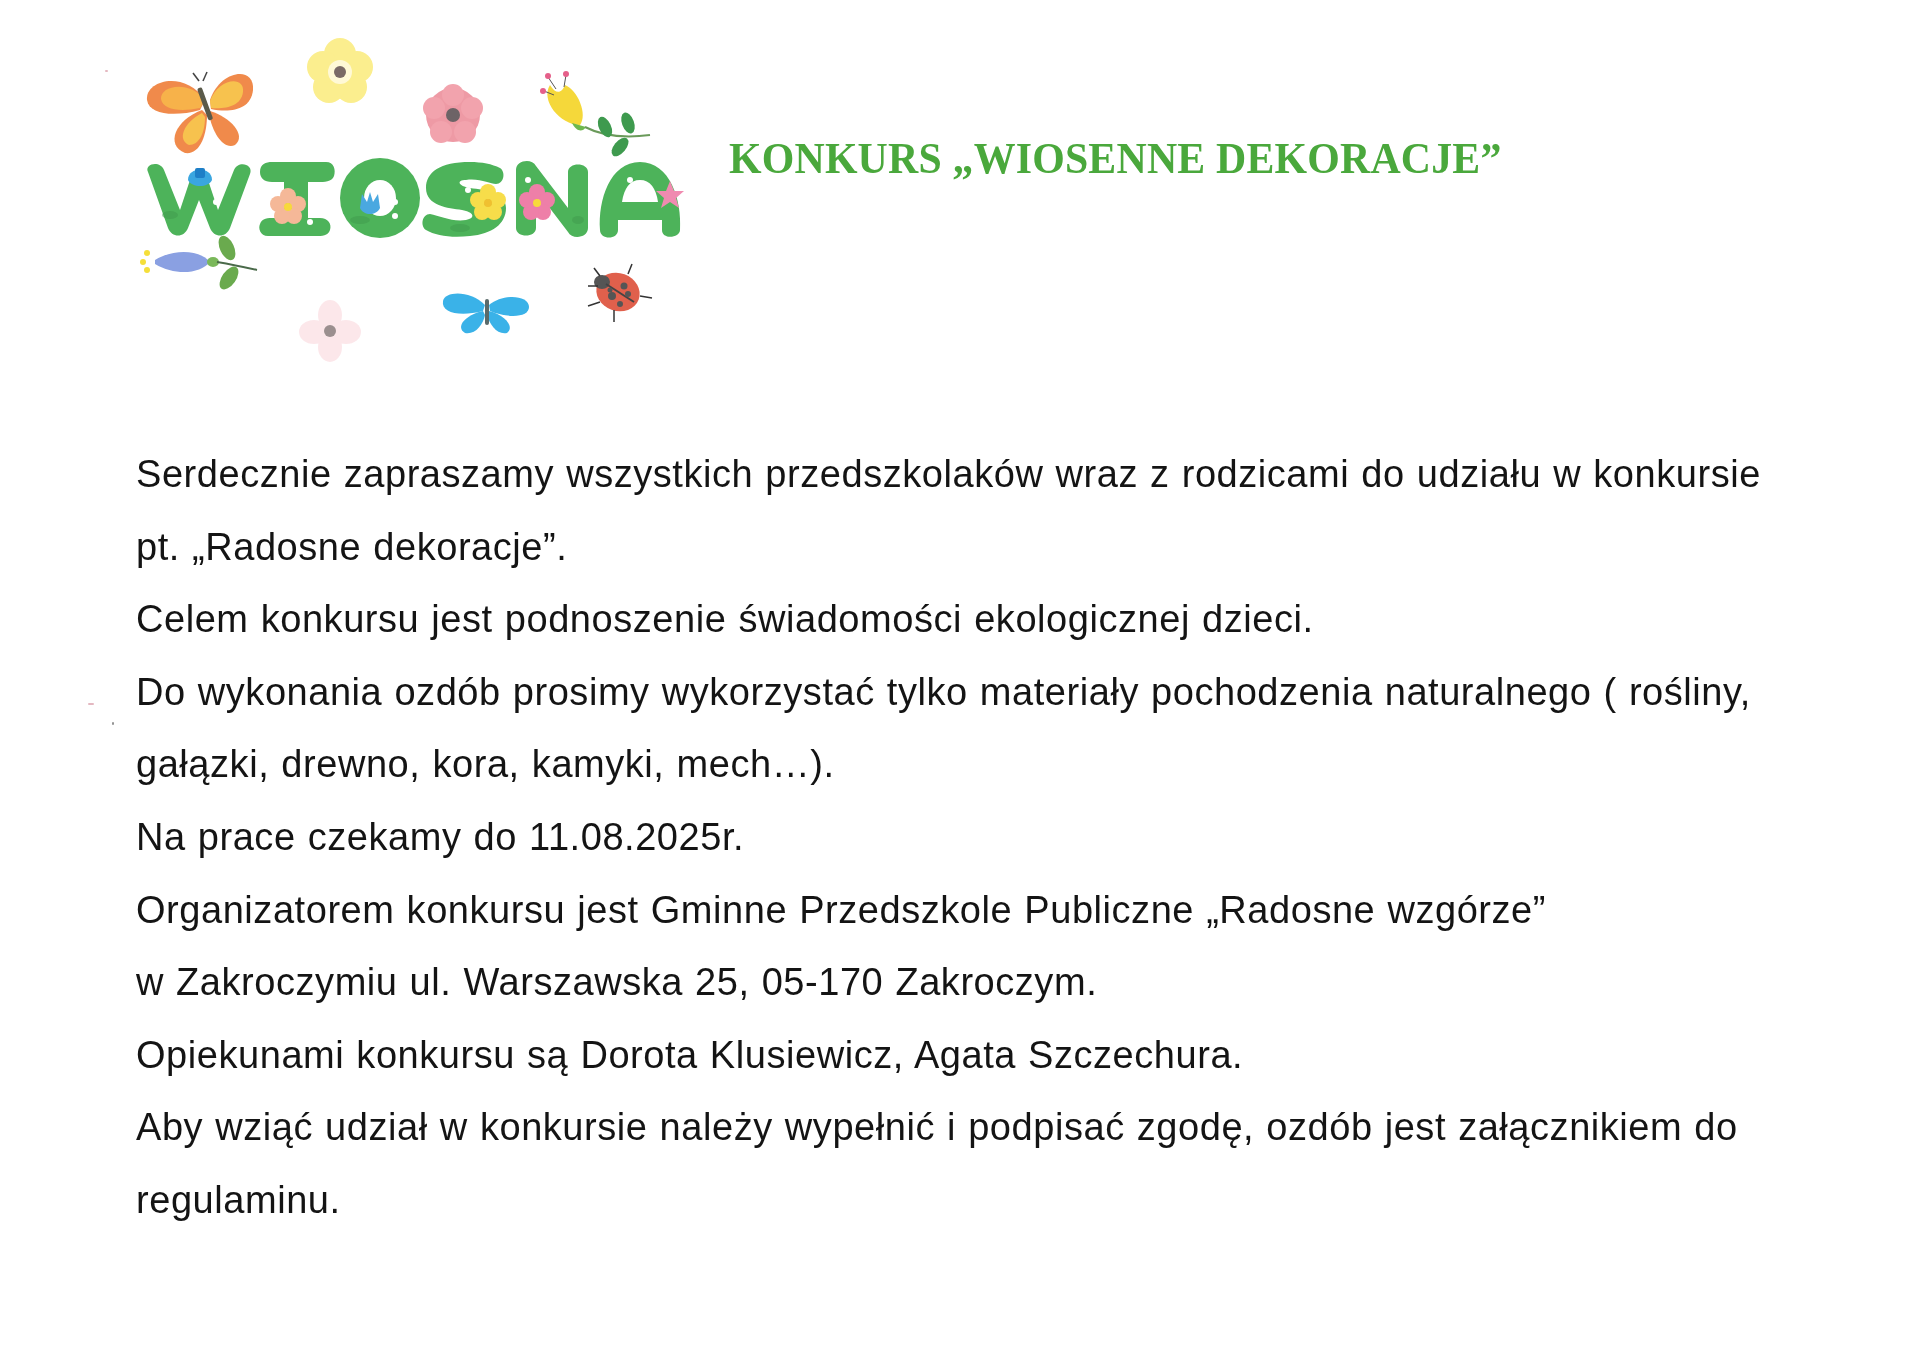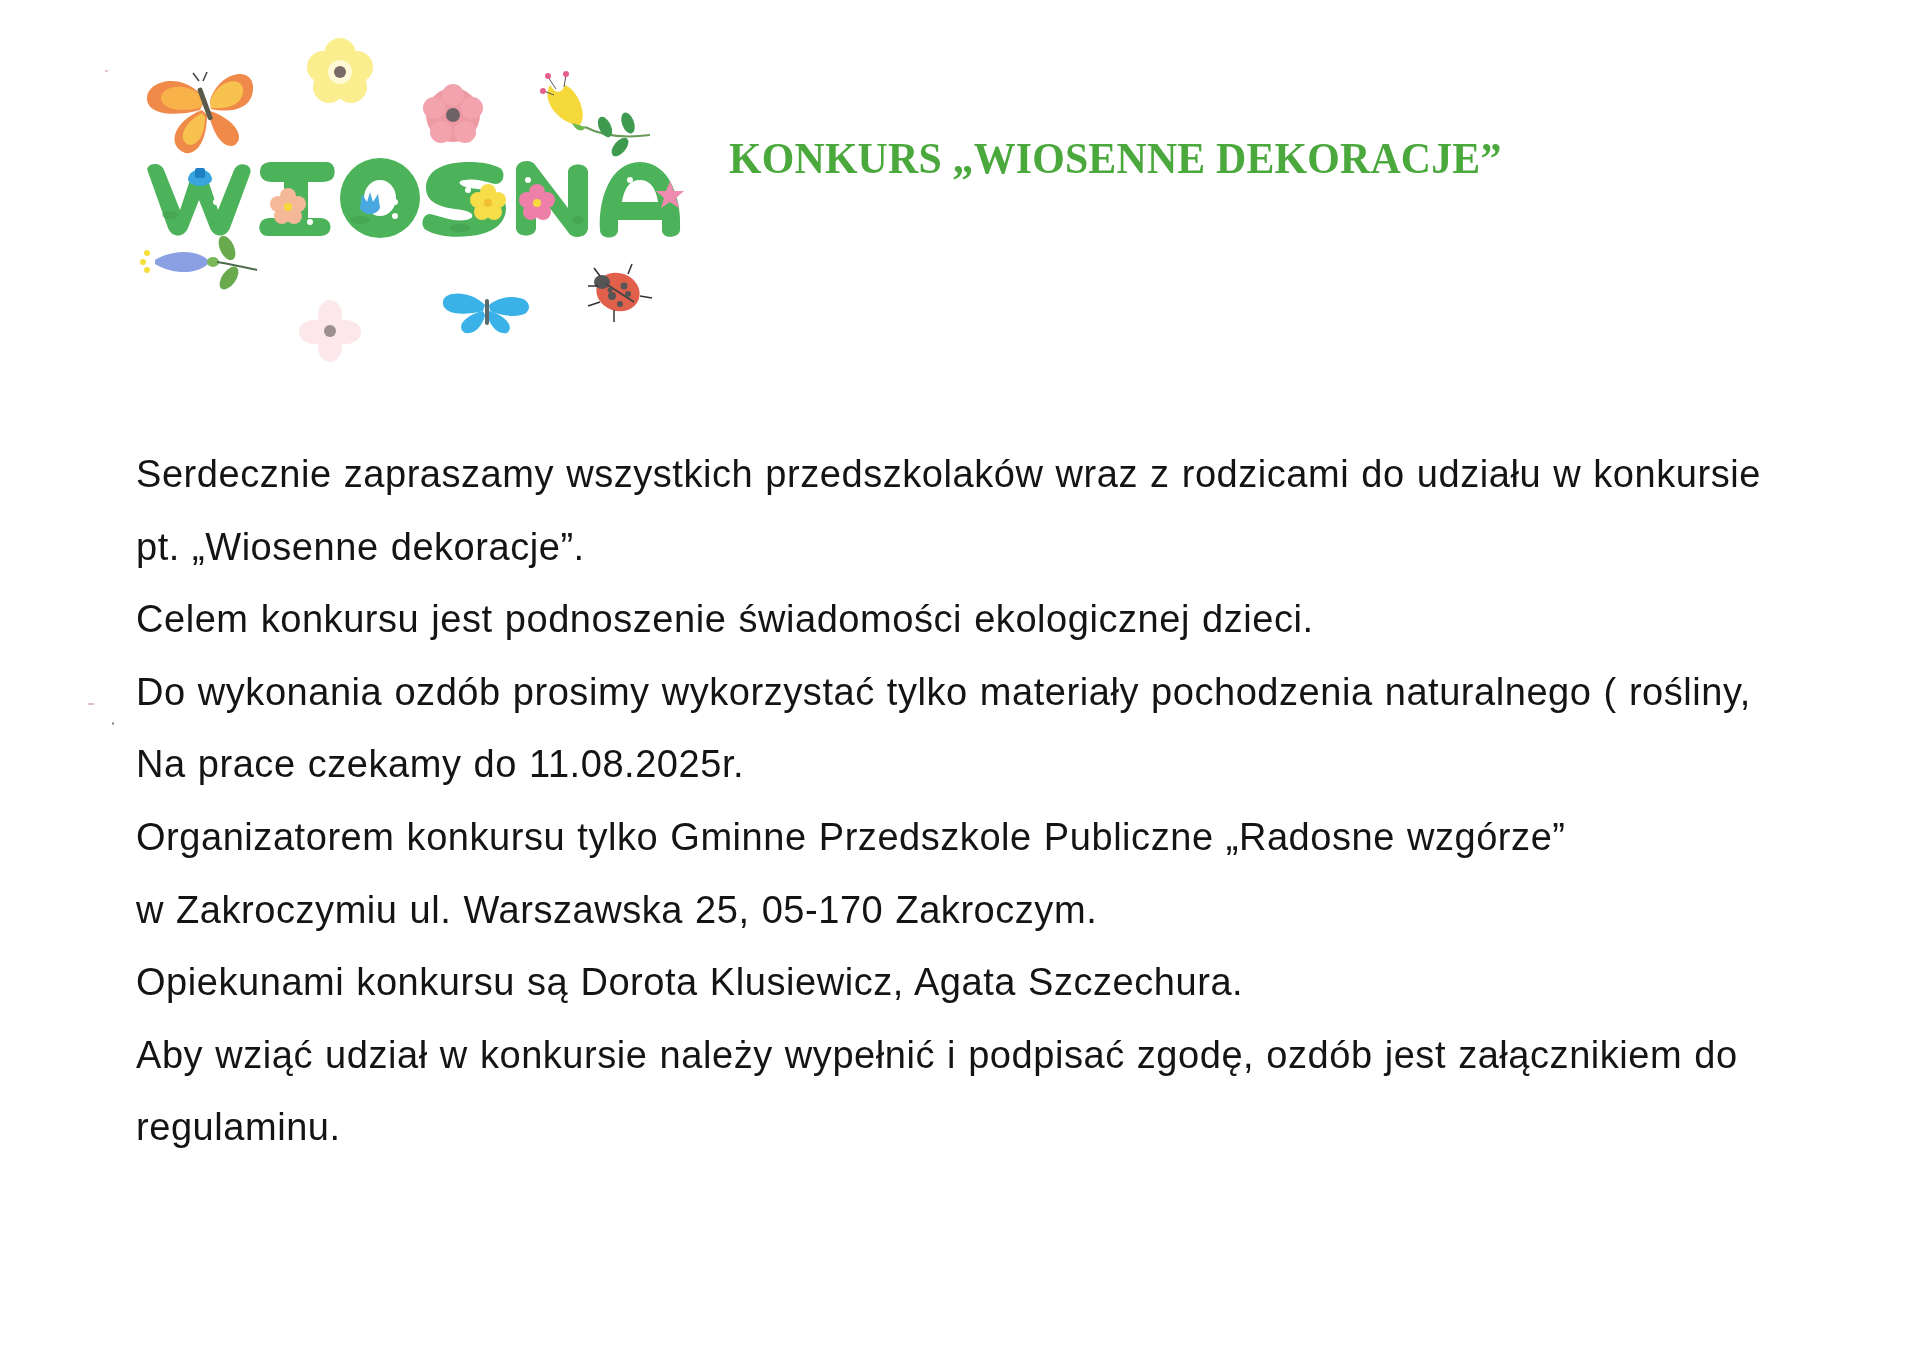--- a/index.html
+++ b/index.html
@@ -229,25 +229,26 @@
       <line x1="-4" y1="18" x2="-4" y2="30" stroke="#333" stroke-width="1.5"></line>
       <line x1="-18" y1="-16" x2="-24" y2="-24" stroke="#333" stroke-width="1.5"></line>
     </g>
   </svg>
 </div>
 
 <div class="title">KONKURS „WIOSENNE DEKORACJE”</div>
 
 <div class="body-text">
   <div class="line">Serdecznie zapraszamy wszystkich przedszkolaków wraz z rodzicami do udziału w konkursie</div>
-  <div class="line">pt. „Wiosenne dekoracje”.</div>
+  <div class="line">pt. „Radosne dekoracje”.</div>
   <div class="line">Celem konkursu jest podnoszenie świadomości ekologicznej dzieci.</div>
   <div class="line">Do wykonania ozdób prosimy wykorzystać tylko materiały pochodzenia naturalnego ( rośliny,</div>
+  <div class="line">gałązki, drewno, kora, kamyki, mech…).</div>
   <div class="line">Na prace czekamy do 11.08.2025r.</div>
-  <div class="line">Organizatorem konkursu tylko Gminne Przedszkole Publiczne „Radosne wzgórze”</div>
+  <div class="line">Organizatorem konkursu jest Gminne Przedszkole Publiczne „Radosne wzgórze”</div>
   <div class="line">w Zakroczymiu ul. Warszawska 25, 05-170 Zakroczym.</div>
   <div class="line">Opiekunami konkursu są Dorota Klusiewicz, Agata Szczechura.</div>
   <div class="line">Aby wziąć udział w konkursie należy wypełnić i podpisać zgodę, ozdób jest załącznikiem do</div>
   <div class="line">regulaminu.</div>
 </div>
 
 <div class="speck" style="left:105px;top:70px;"></div>
 <div class="speck" style="left:88px;top:703px;width:6px;"></div>
 <div class="speck" style="left:112px;top:722px;background:#666;width:2px;height:3px;"></div>
 

